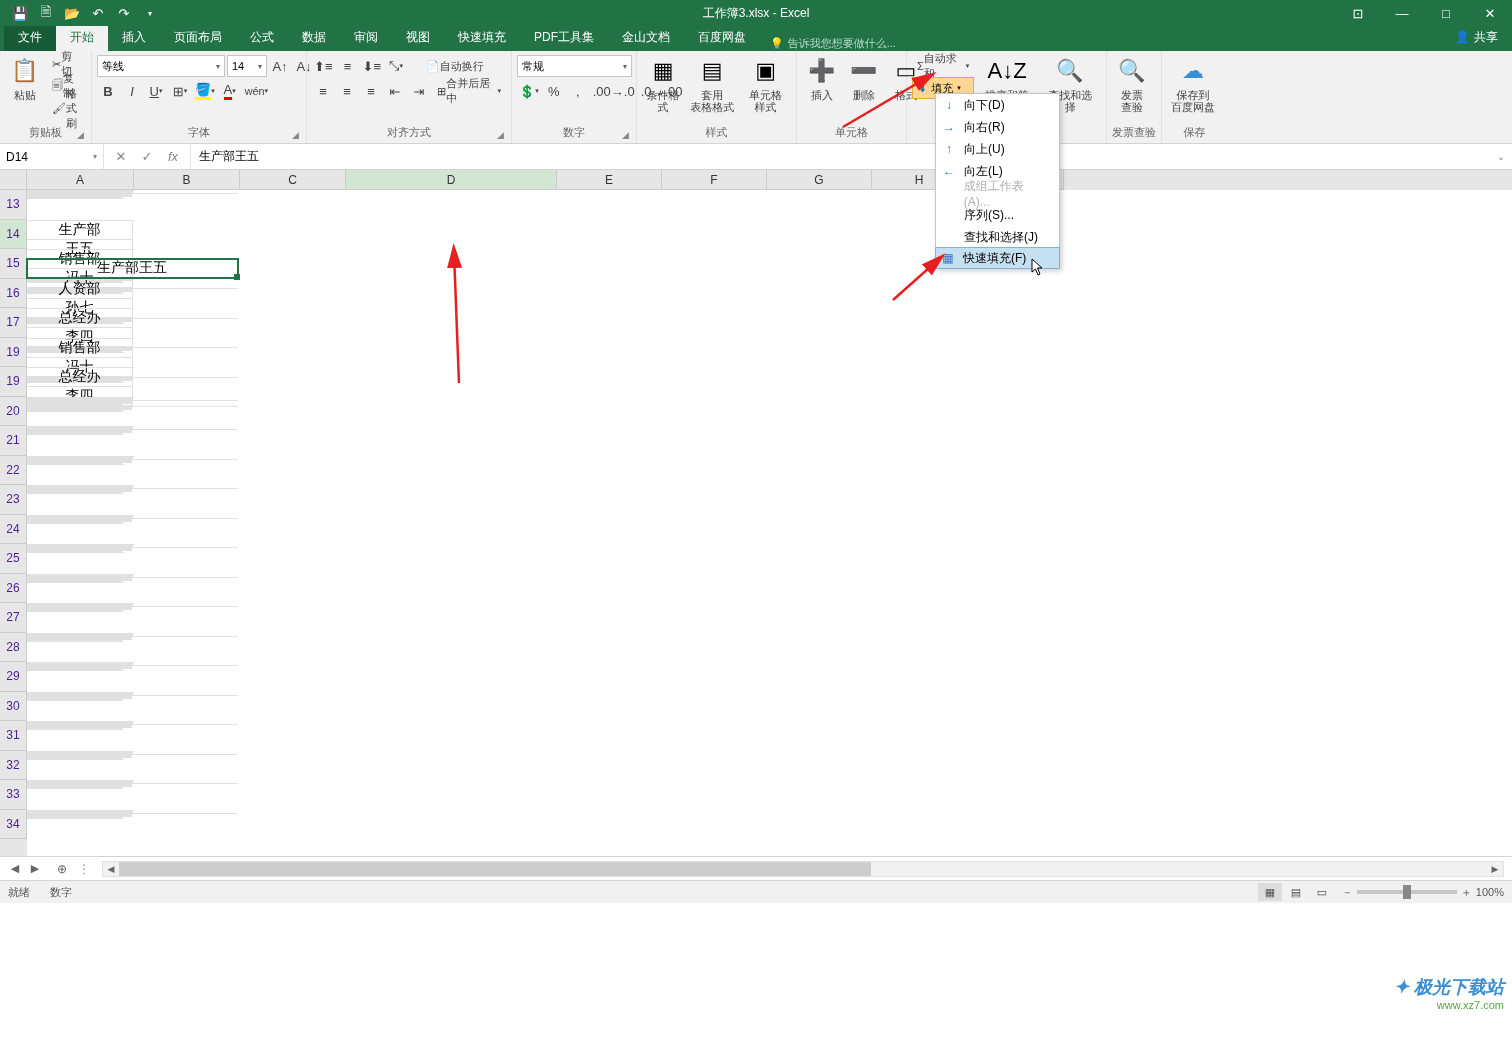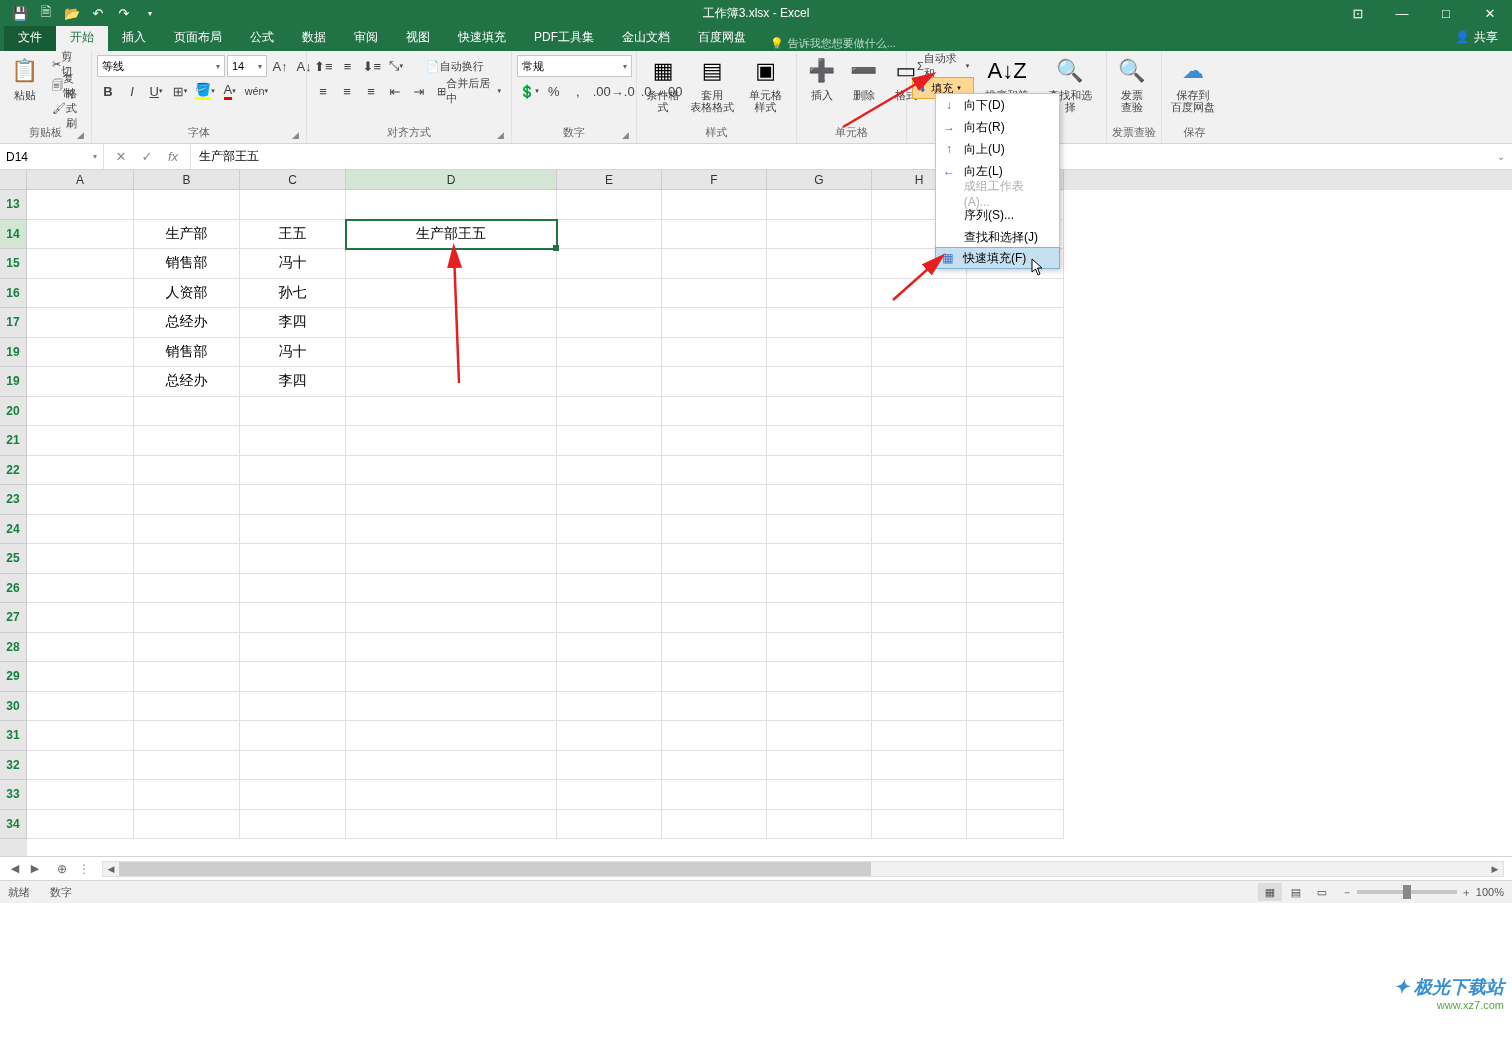--- a/index.html
+++ b/index.html
@@ -51,24 +51,24 @@
 .fval { flex: 1; display: flex; align-items: center; padding: 0 8px; font-size: 12px; }
 .fexp { width: 22px; display: flex; align-items: center; justify-content: center; color: #888; font-size: 10px; }
 
 
 .gridwrap { position: relative; height: 686px; overflow: hidden; }
 .corner { position: absolute; left: 0; top: 0; width: 27px; height: 20px; background: #e6e6e6; border-right: 1px solid #ccc; border-bottom: 1px solid #ccc; }
 .colheads { position: absolute; left: 27px; top: 0; right: 0; height: 20px; display: flex; background: #e6e6e6; }
 .ch { border-right: 1px solid #ccc; border-bottom: 1px solid #ccc; display: flex; align-items: center; justify-content: center; font-size: 12px; color: #333; background: #e6e6e6; }
 .ch.sel { background: #d3e5d3; }
 .rowheads { position: absolute; left: 0; top: 20px; width: 27px; bottom: 0; background: #e6e6e6; }
-.rh { height: 29.5px; border-right: 1px solid #ccc; border-bottom: 1px solid #ccc; display: flex; align-items: center; justify-content: center; font-size: 12px; color: #15803d; background: #e6e6e6; font-weight: bold; }
+.rh { height: 29.5px; border-right: 1px solid #ccc; border-bottom: 1px solid #ccc; display: flex; align-items: center; justify-content: center; font-size: 12px; color: #4c1d95; background: #e6e6e6; }
 .rh.sel { background: #d3e5d3; }
 .cells { position: absolute; left: 27px; top: 20px; right: 0; bottom: 0; }
-.crow { display: flex; height: 29.5px; }
+.crow { display: flex; height: 29.5px; flex-direction: column; }
 .cell { border-right: 1px solid #e0e0e0; border-bottom: 1px solid #e0e0e0; display: flex; align-items: center; justify-content: center; font-size: 14px; color: #000; font-family: "SimSun"; }
 .selcell { outline: 2px solid #217346; outline-offset: -1px; position: relative; }
 .selcell::after { content: ""; width: 6px; height: 6px; background: #217346; position: absolute; right: -3px; bottom: -3px; }
 
 
 .arrow { position: absolute; pointer-events: none; }
 .arrow svg { overflow: visible; }
 
 
 .dropdown { position: absolute; background: #fff; border: 1px solid #c6c6c6; box-shadow: 2px 2px 5px rgba(0,0,0,.2); font-size: 12px; min-width: 120px; z-index: 100; }

